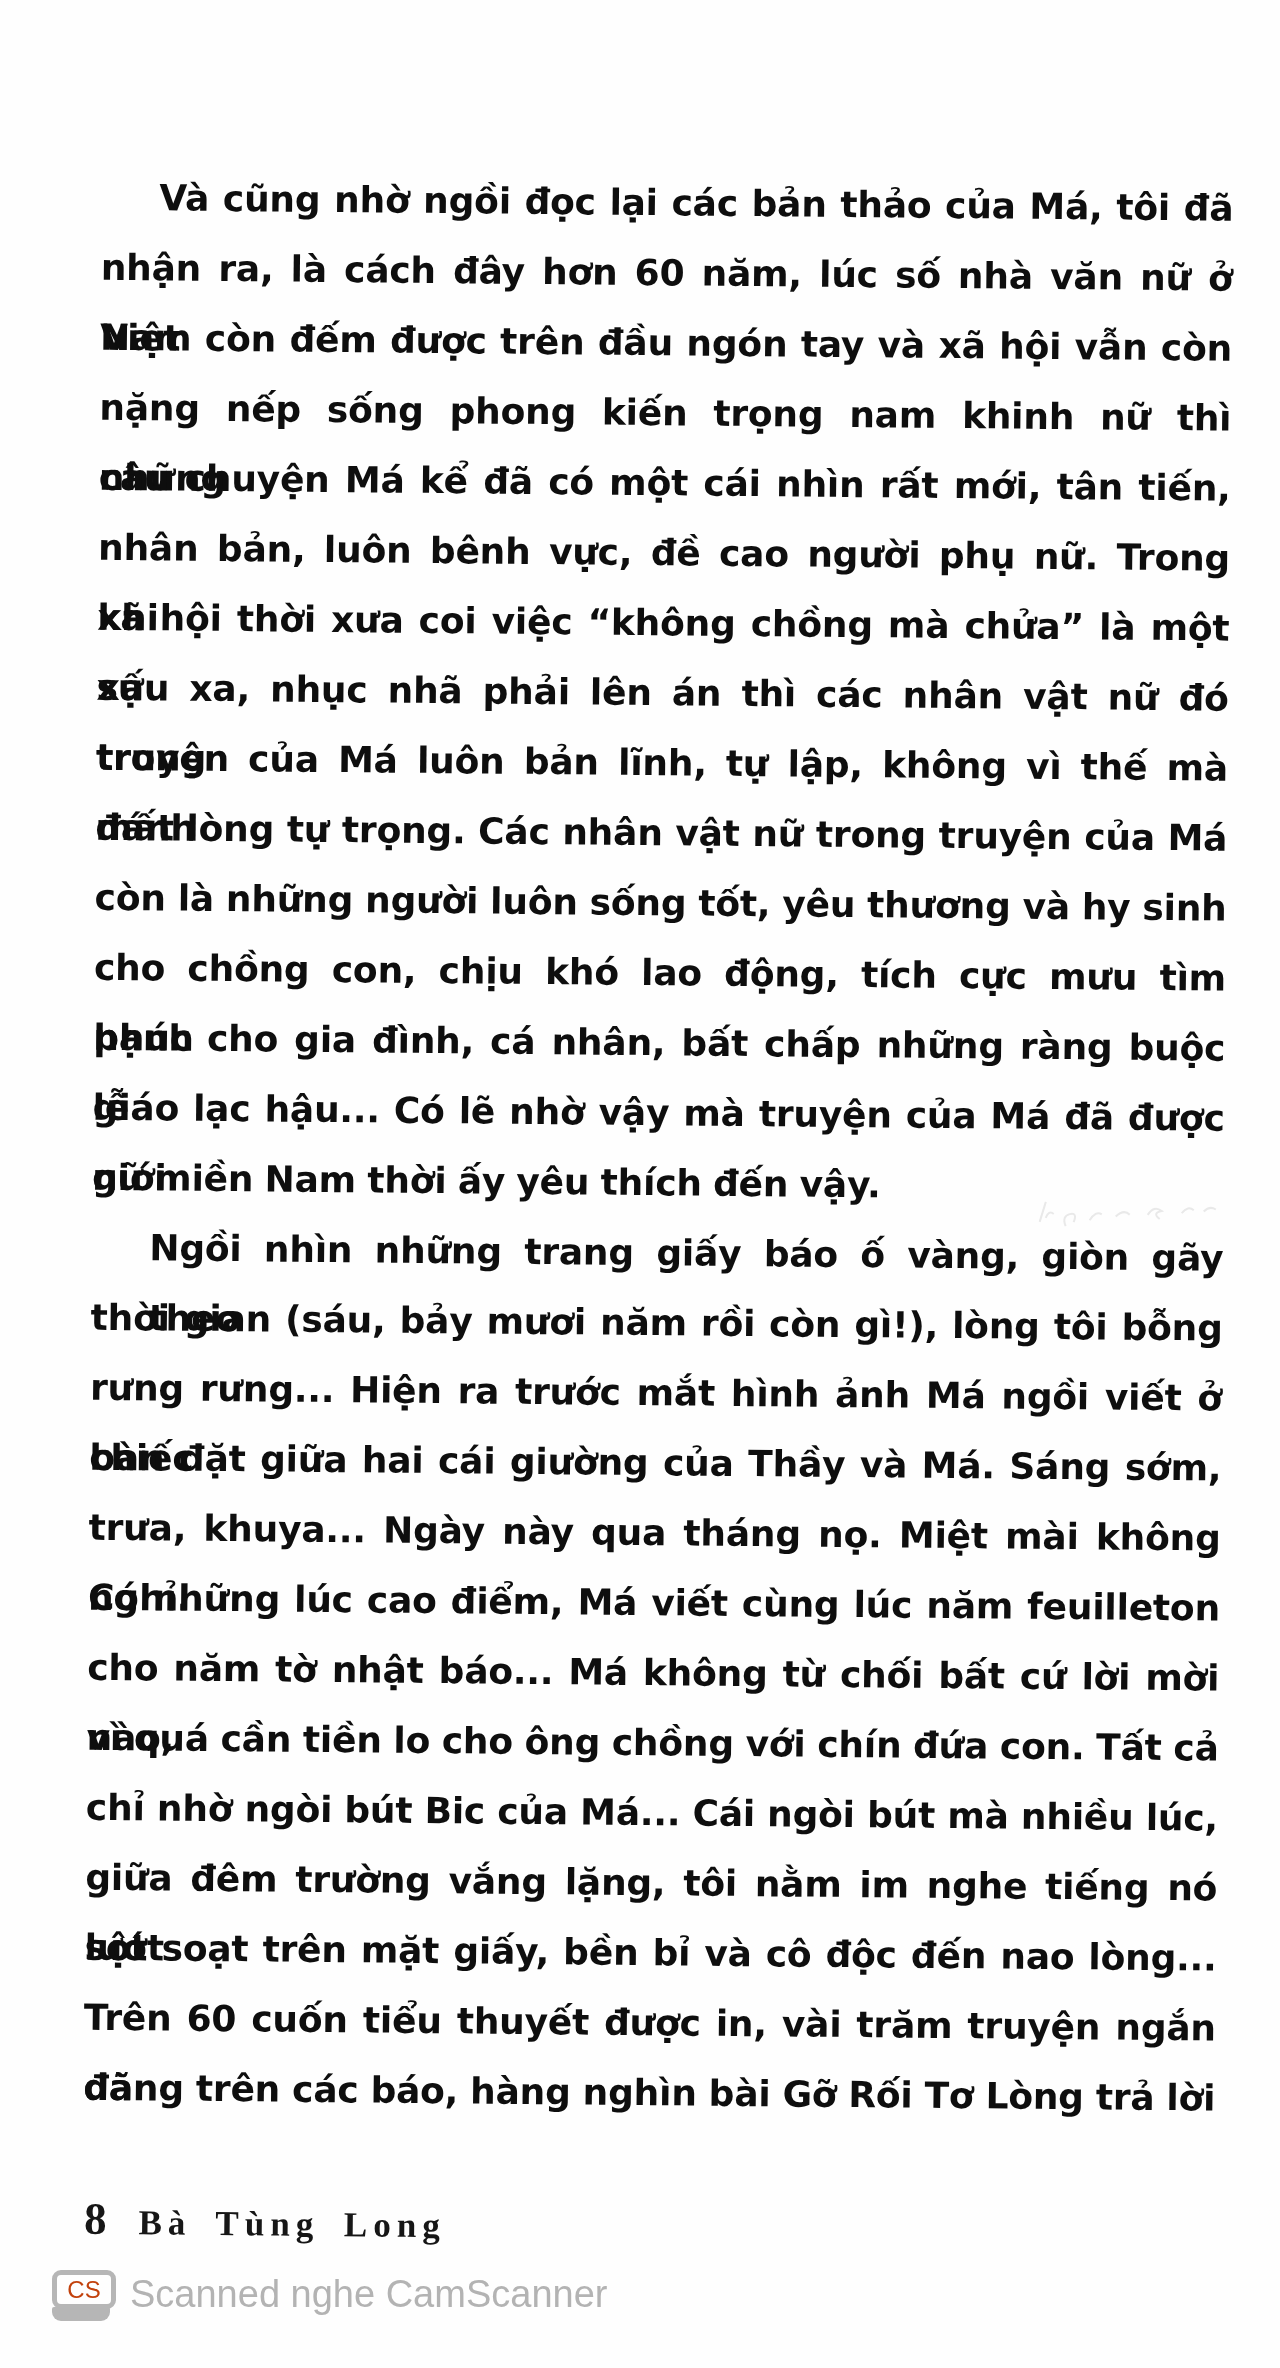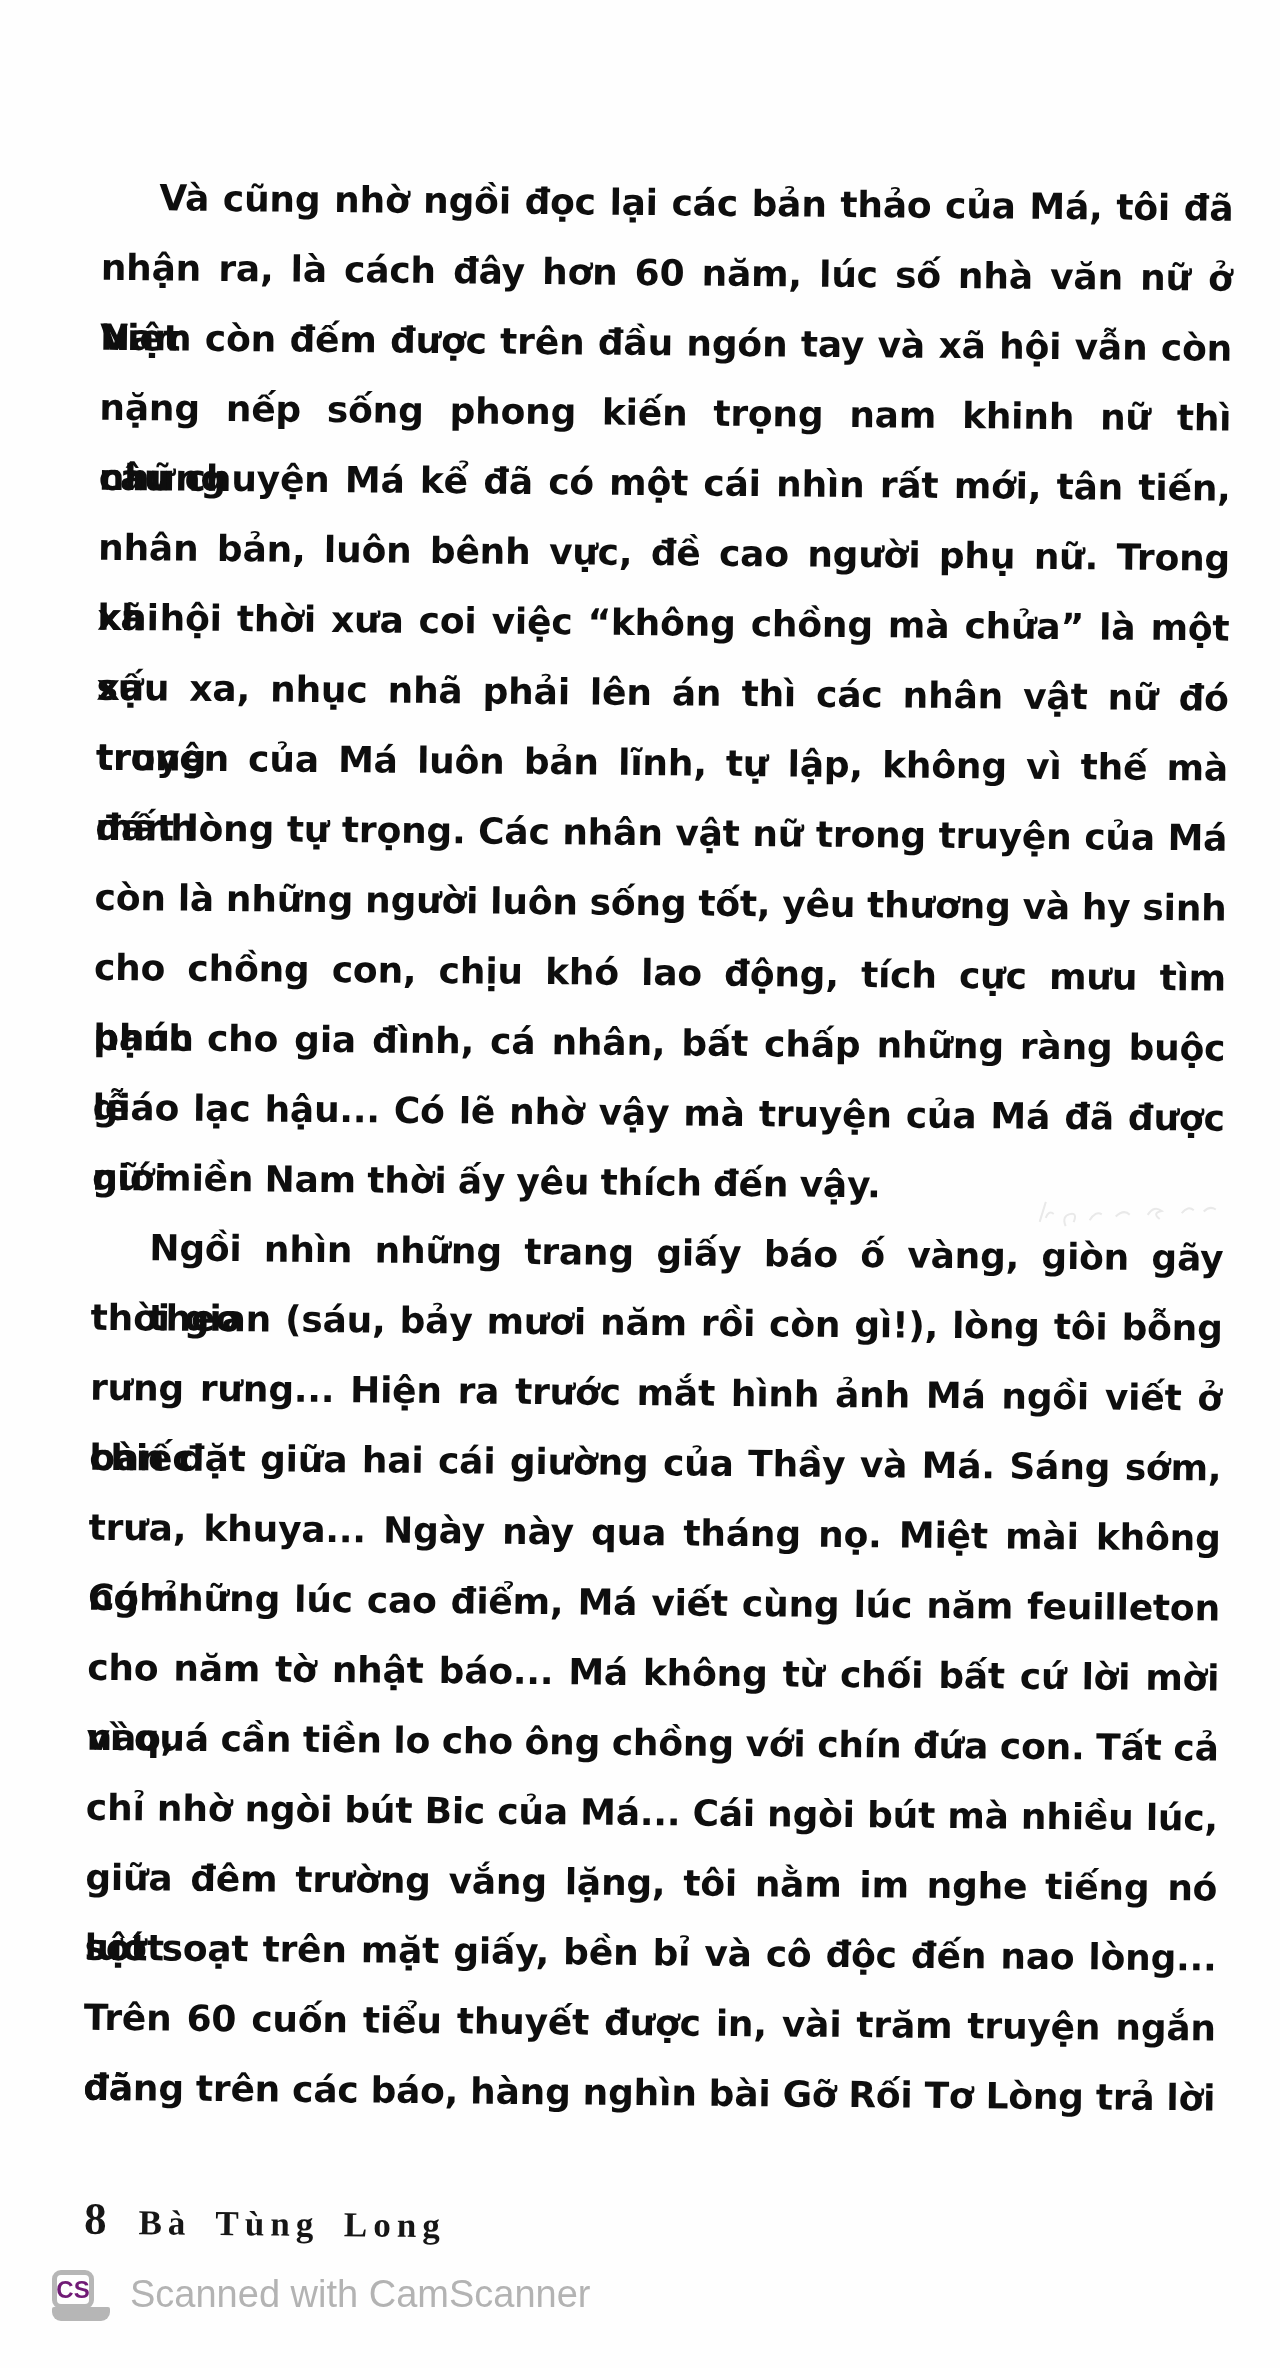--- a/index.html
+++ b/index.html
@@ -56,26 +56,26 @@
   }
 
   
   .watermark {
     position:absolute; left:52px; top:2270px;
     display:flex; align-items:flex-start; gap:20px;
   }
   .cs-logo { width:58px; }
   .cs-box {
     box-sizing:border-box;
-    width:42px; height:39px;
+    width:64px; height:39px;
     border:5px solid #b6b6b6;
     border-radius:9px;
     display:flex; align-items:center; justify-content:center;
     font-family:"Liberation Sans", sans-serif;
-    font-weight:bold; font-size:24px; color:#701a75;
+    font-weight:normal; font-size:24px; color:#c2410c;
   }
   .cs-tab {
     width:58px; height:14px;
     background:#b6b6b6;
     border-radius:2px 2px 9px 9px;
     margin-top:-2px;
   }
   .wm-text {
     font-family:"Liberation Sans", sans-serif;
     font-size:38px; line-height:48px;
@@ -138,16 +138,16 @@
       <span class="title">Bà Tùng Long</span>
     </div>
 
   </div>
 
   <div class="watermark">
     <div class="cs-logo">
       <div class="cs-box">CS</div>
       <div class="cs-tab"></div>
     </div>
-    <div class="wm-text">Scanned with CamScanner</div>
+    <div class="wm-text">Scanned nghe CamScanner</div>
   </div>
 
 </div>
 
 </body></html>

